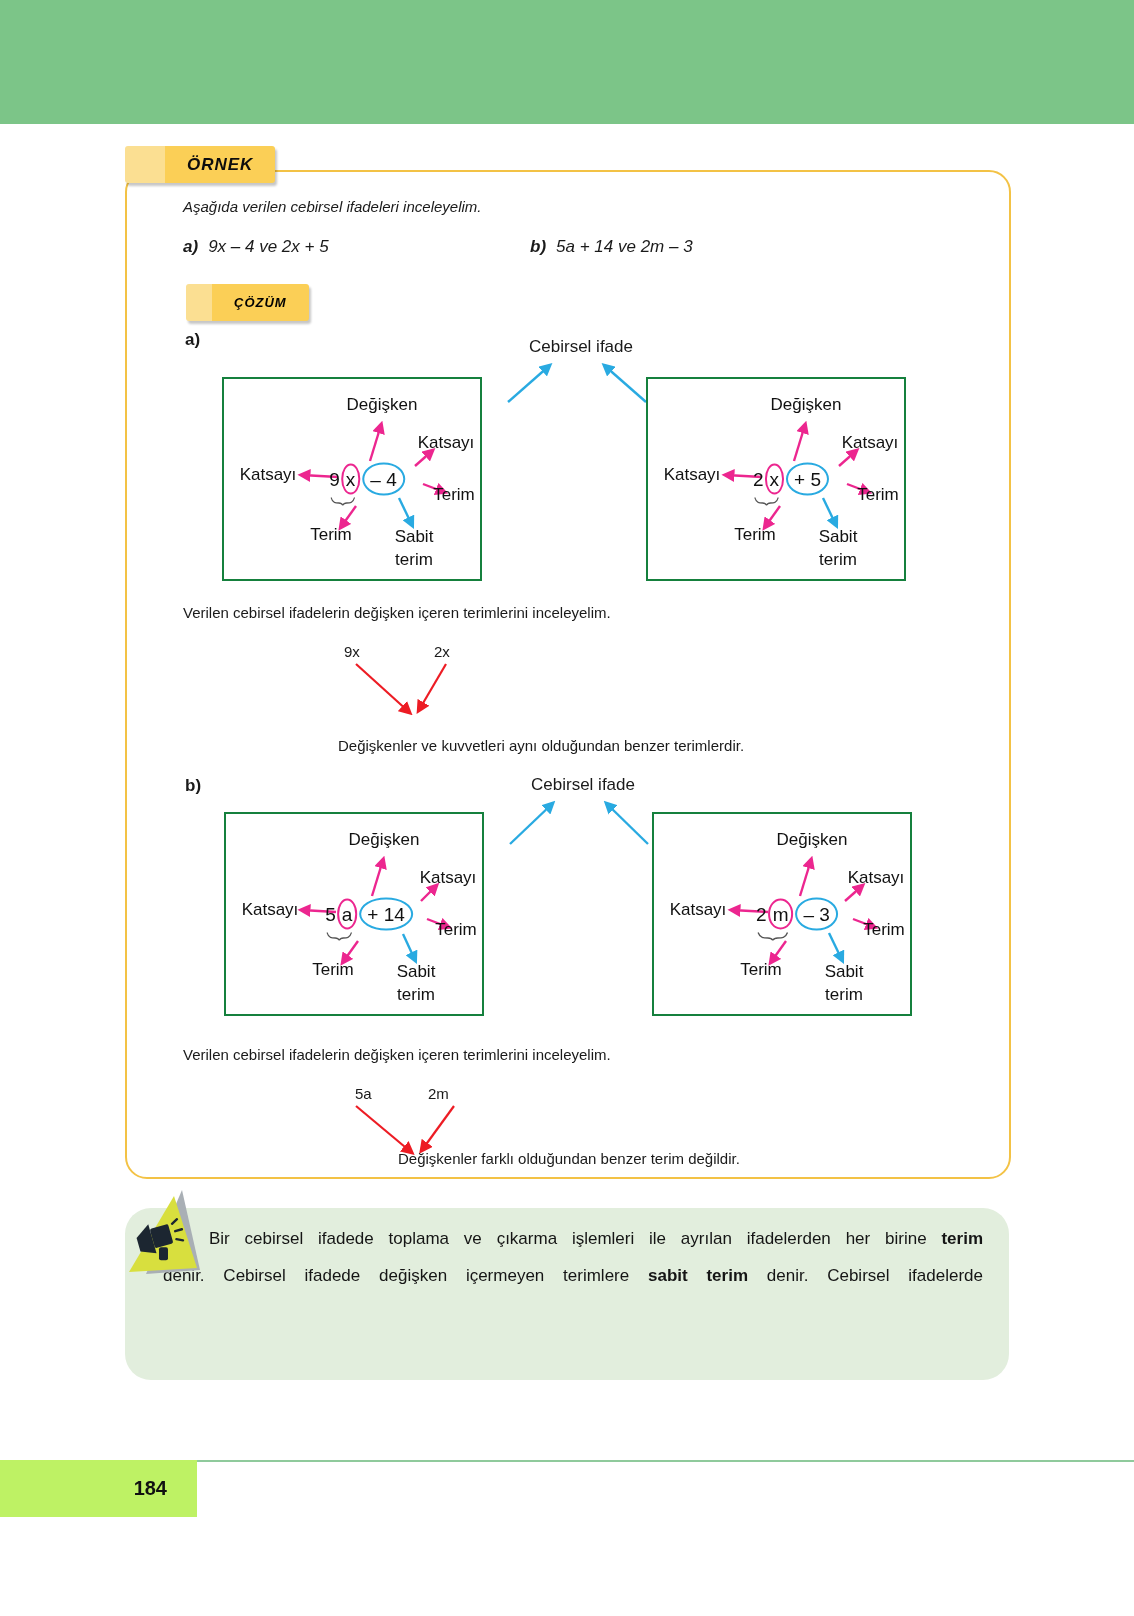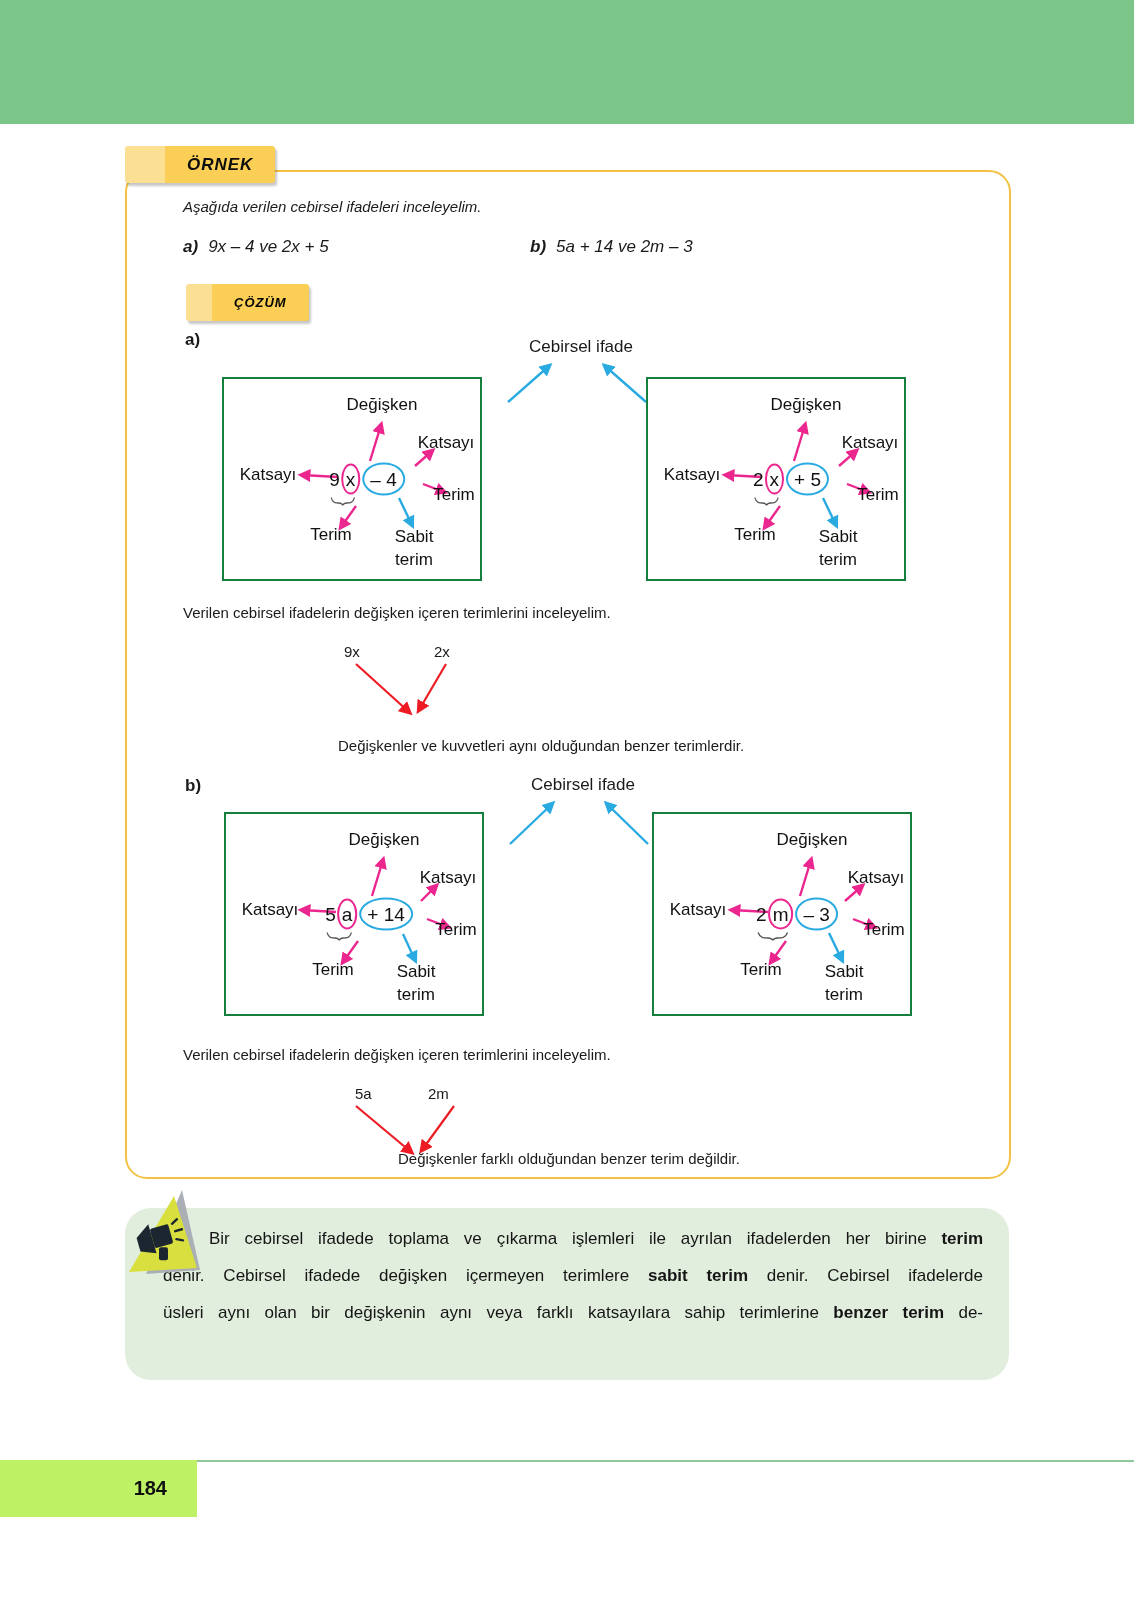--- a/index.html
+++ b/index.html
@@ -263,21 +263,20 @@
     <line x1="58" y1="2" x2="113" y2="48" stroke="#ed1c24" stroke-width="2.2" marker-end="url(#ah-red)"></line>
     <line x1="156" y1="2" x2="124" y2="46" stroke="#ed1c24" stroke-width="2.2" marker-end="url(#ah-red)"></line>
   </svg>
 
   <div class="abs body-text" style="left:398px;top:1150px;">Değişkenler farklı olduğundan benzer terim değildir.</div>
 
   <div class="abs note-box">
     <div class="note-text">
         <div class="note-line first just"><span>Bir cebirsel ifadede toplama ve çıkarma işlemleri ile ayrılan ifadelerden her birine </span><span style="font-weight: bold;">terim</span></div>
         <div class="note-line just"><span>denir. Cebirsel ifadede değişken içermeyen terimlere </span><span style="font-weight: bold;">sabit terim</span><span> denir. Cebirsel ifadelerde</span></div>
-        <div class="note-line just"><span>üsleri aynı olan bir değişkenin aynı veya farklı katsayılara sahip terimlerine </span><span style="font-weight: bold;">benzer terim</span><span> de-</span></div>
       </div>
   </div>
 
   <svg class="abs" style="left:122px;top:1184px;" width="88" height="96" viewBox="0 0 88 96">
     <polygon points="24,90 60,6 78,86" fill="#a9afb5"></polygon>
     <polygon points="7,88 52,12 75,84" fill="#d8df3e"></polygon>
     <g transform="translate(40,52) rotate(-16)" fill="#1c2631">
       <path d="M-25,-5 L-10,-15 L-10,15 L-25,9 Z"></path>
       <rect x="-10" y="-10" width="19" height="20" rx="2"></rect>
       <rect x="-6" y="10" width="9" height="13" rx="2" transform="rotate(16 -6 10)"></rect>

